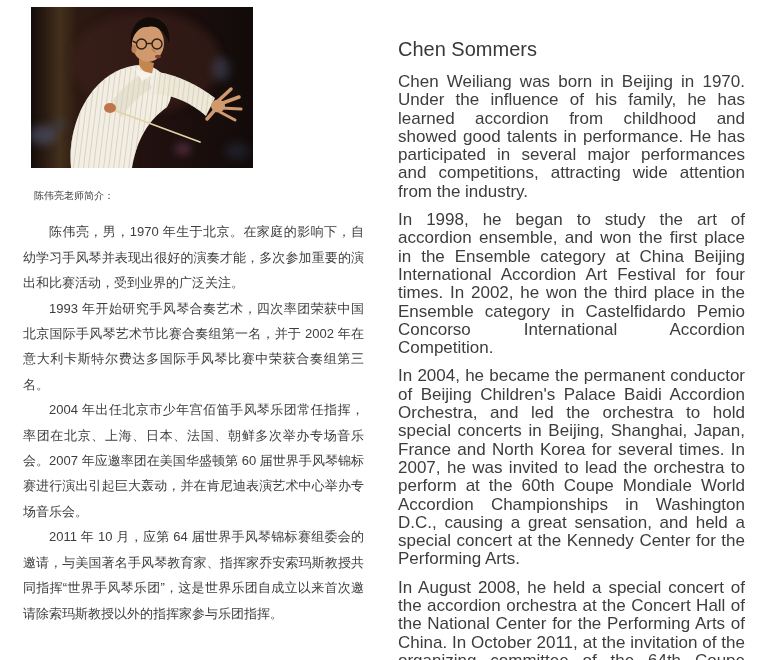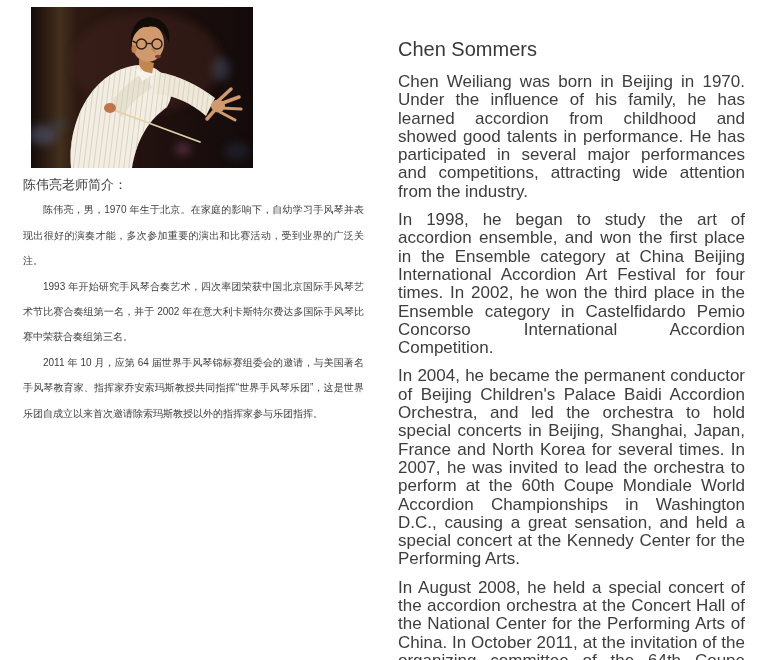--- a/index.html
+++ b/index.html
@@ -26,29 +26,29 @@
     overflow: hidden;
     line-height: 0;
   }
   .cn-col {
     position: absolute;
     left: 23px;
     top: 172px;
     width: 341px;
   }
   .cn-title {
-    margin: 0;
-    font-size: 13px;
+    margin: 11px;
+    font-size: 10px;
     line-height: 25.4px;
     color: #3d3d3d;
     text-indent: 0;
   }
   .cn-para {
     margin: 0;
-    font-size: 10px;
+    font-size: 13px;
     line-height: 25.4px;
     color: #3d3d3d;
     text-indent: 2em;
     text-align: justify;
   }
   
   .en-col {
     position: absolute;
     left: 398px;
     top: 38px;
@@ -185,20 +185,21 @@
           <ellipse cx="127" cy="49.5" rx="3" ry="1.8" fill="#7d4034"></ellipse>
         </g>
       </g>
     </svg>
   </figure>
 
   <div class="cn-col">
     <p class="cn-title">陈伟亮老师简介：</p>
     <p class="cn-para">陈伟亮，男，1970 年生于北京。在家庭的影响下，自幼学习手风琴并表现出很好的演奏才能，多次参加重要的演出和比赛活动，受到业界的广泛关注。</p>
     <p class="cn-para">1993 年开始研究手风琴合奏艺术，四次率团荣获中国北京国际手风琴艺术节比赛合奏组第一名，并于 2002 年在意大利卡斯特尔费达多国际手风琴比赛中荣获合奏组第三名。</p>
+    <p class="cn-para">2004 年出任北京市少年宫佰笛手风琴乐团常任指挥，率团在北京、上海、日本、法国、朝鲜多次举办专场音乐会。2007 年应邀率团在美国华盛顿第 60 届世界手风琴锦标赛进行演出引起巨大轰动，并在肯尼迪表演艺术中心举办专场音乐会。</p>
     <p class="cn-para">2011 年 10 月，应第 64 届世界手风琴锦标赛组委会的邀请，与美国著名手风琴教育家、指挥家乔安索玛斯教授共同指挥“世界手风琴乐团”，这是世界乐团自成立以来首次邀请除索玛斯教授以外的指挥家参与乐团指挥。</p>
   </div>
 
   <div class="en-col">
     <h1 class="en-title">Chen Sommers</h1>
     <p class="en-para">Chen Weiliang was born in Beijing in 1970. Under the influence of his family, he has learned accordion from childhood and showed good talents in performance. He has participated in several major performances and competitions, attracting wide attention from the industry.</p>
     <p class="en-para">In 1998, he began to study the art of accordion ensemble, and won the first place in the Ensemble category at China Beijing International Accordion Art Festival for four times. In 2002, he won the third place in the Ensemble category in Castelfidardo Pemio Concorso International Accordion Competition.</p>
     <p class="en-para">In 2004, he became the permanent conductor of Beijing Children's Palace Baidi Accordion Orchestra, and led the orchestra to hold special concerts in Beijing, Shanghai, Japan, France and North Korea for several times. In 2007, he was invited to lead the orchestra to perform at the 60th Coupe Mondiale World Accordion Championships in Washington D.C., causing a great sensation, and held a special concert at the Kennedy Center for the Performing Arts.</p>
     <p class="en-para">In August 2008, he held a special concert of the accordion orchestra at the Concert Hall of the National Center for the Performing Arts of China. In October 2011, at the invitation of the organizing committee of the 64th Coupe Mondiale, he conducted the “World Accordion Orchestra” together with the famous American accordion educator and conductor - Professor Joan C. Sommers.</p>
   </div>

